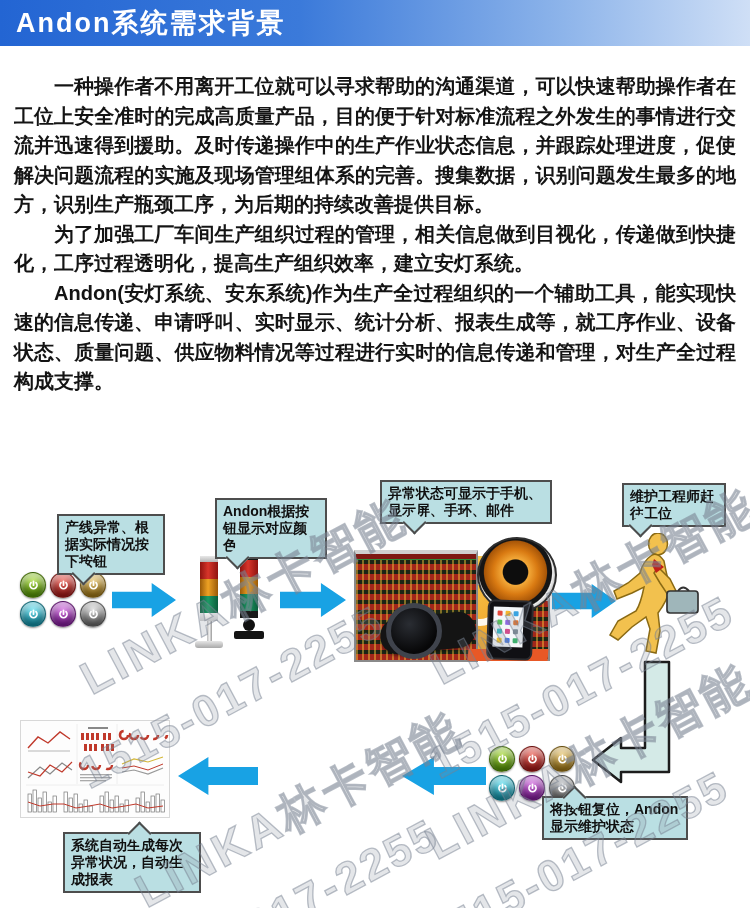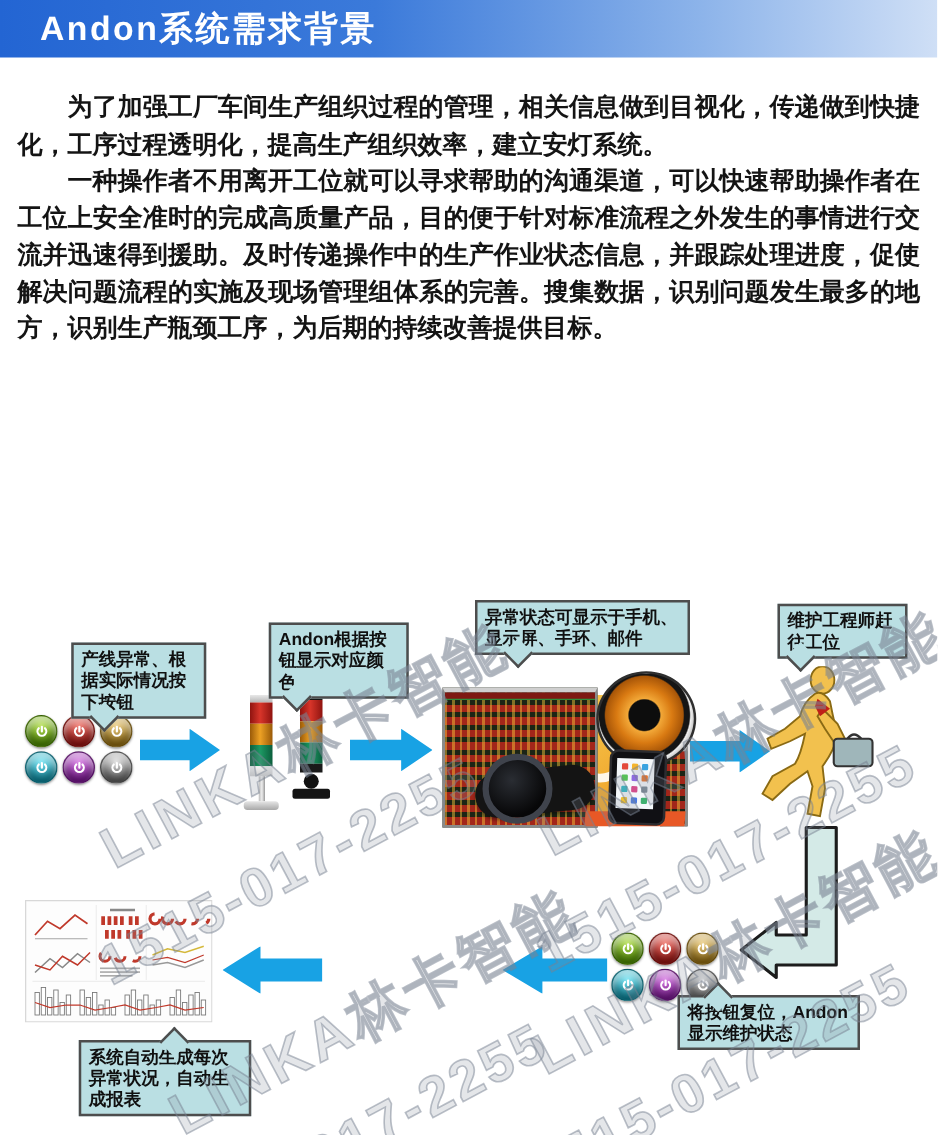--- a/index.html
+++ b/index.html
@@ -2,21 +2,21 @@
 <html><head>
 <meta charset="utf-8">
 <style>
   html,body{margin:0;padding:0;background:#fff;}
   .page{position:relative;width:750px;height:908px;background:#fff;overflow:hidden;
         font-family:"Liberation Sans",sans-serif;}
 
   
   .header{position:absolute;top:0;left:0;width:750px;height:46px;
           background:linear-gradient(90deg,#2365d3 0%,#3b7ada 40%,#8db4ea 75%,#cfdff6 100%);}
-  .header h1{margin:0;padding-left:32px;line-height:46px;font-size:27px;color:#fff;
+  .header h1{margin:0;padding-left:16px;line-height:46px;font-size:27px;color:#fff;
              font-weight:bold;letter-spacing:2px;}
 
   
   .bodytext{position:absolute;top:72px;left:14px;width:722px;font-size:20px;
             line-height:29.5px;color:#141414;font-weight:bold;text-align:justify;}
   .bodytext p{margin:0;text-indent:2em;}
 
   
   .callout{position:absolute;box-sizing:border-box;background:#badfe3;border:2px solid #4d4d4d;
            color:#101010;font-size:14px;line-height:17px;font-weight:bold;
@@ -100,22 +100,23 @@
 </head>
 <body>
 
 <div class="page">
 
   <div class="header">
     <h1>Andon系统需求背景</h1>
   </div>
 
   <div class="bodytext">
+    <p>一种操作者不用离开工位就可以寻求帮助的沟通渠道，可以快速帮助操作者在工位上安全准时的完成高质量产品，目的便于针对标准流程之外发生的事情进行交流并迅速得到援助。及时传递操作中的生产作业状态信息，并跟踪处理进度，促使解决问题流程的实施及现场管理组体系的完善。搜集数据，识别问题发生最多的地方，识别生产瓶颈工序，为后期的持续改善提供目标。</p>
     <p>为了加强工厂车间生产组织过程的管理，相关信息做到目视化，传递做到快捷化，工序过程透明化，提高生产组织效率，建立安灯系统。</p>
-    <p>一种操作者不用离开工位就可以寻求帮助的沟通渠道，可以快速帮助操作者在工位上安全准时的完成高质量产品，目的便于针对标准流程之外发生的事情进行交流并迅速得到援助。及时传递操作中的生产作业状态信息，并跟踪处理进度，促使解决问题流程的实施及现场管理组体系的完善。搜集数据，识别问题发生最多的地方，识别生产瓶颈工序，为后期的持续改善提供目标。</p>
+    <p>Andon(安灯系统、安东系统)作为生产全过程组织的一个辅助工具，能实现快速的信息传递、申请呼叫、实时显示、统计分析、报表生成等，就工序作业、设备状态、质量问题、供应物料情况等过程进行实时的信息传递和管理，对生产全过程构成支撑。</p>
   </div>
 
   <div class="callout" style="left:57px;top:514px;width:108px;">
     <span>产线异常、根据实际情况按下按钮</span>
     <span class="tail down" style="left:16px;"></span>
   </div>
 
   <div class="callout" style="left:215px;top:498px;width:112px;">
     <span>Andon根据按钮显示对应颜色</span>
     <span class="tail down" style="left:12px;"></span>

